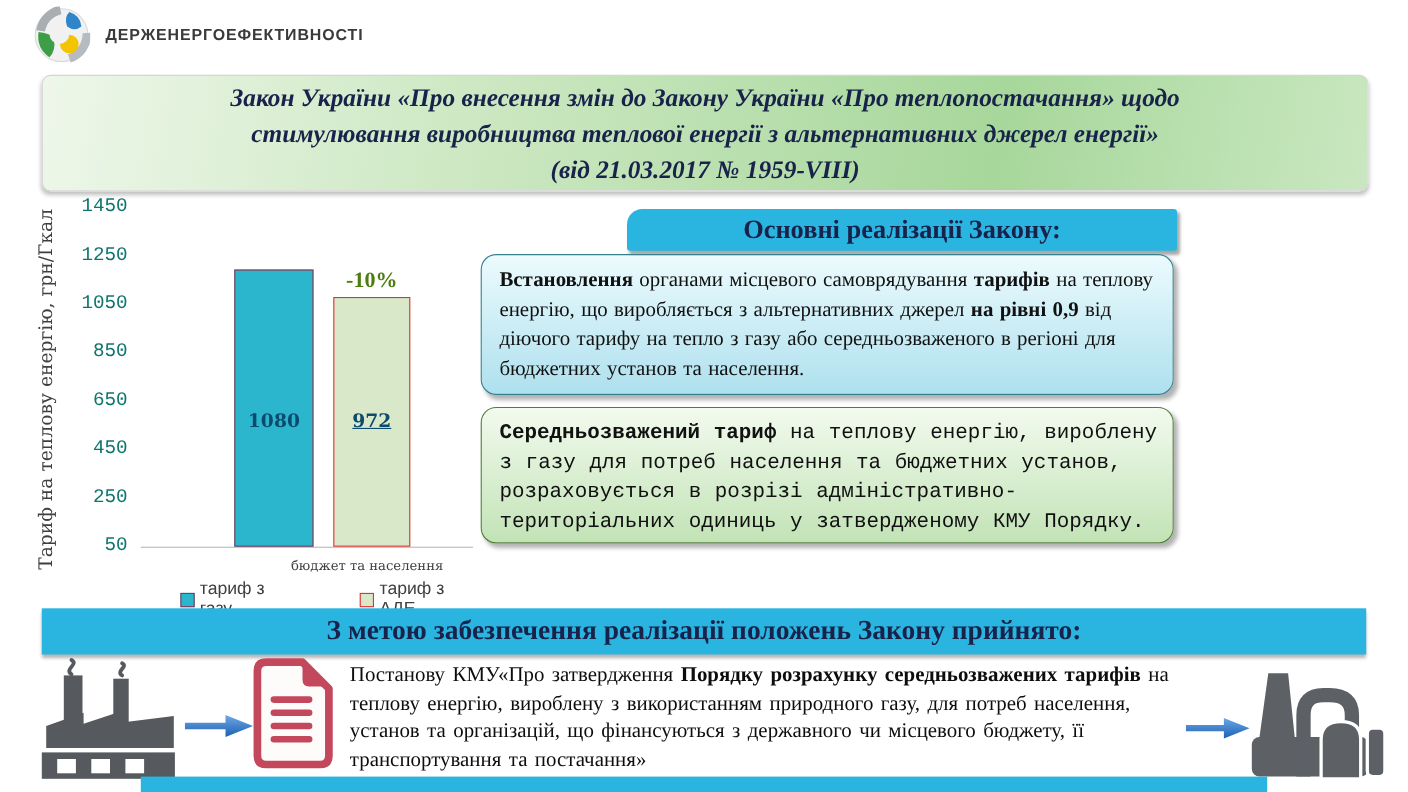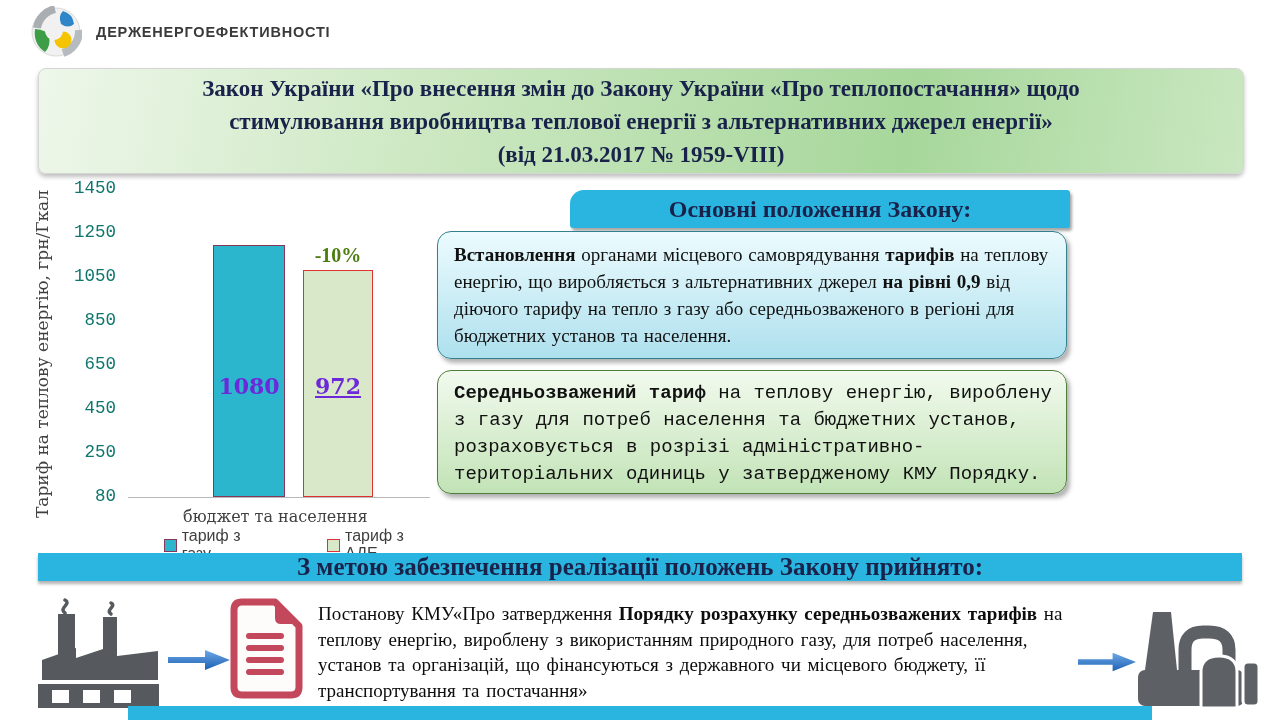--- a/index.html
+++ b/index.html
@@ -9,36 +9,36 @@
   
   .logo-row{position:absolute;left:30px;top:6px;display:flex;align-items:center;gap:14px;}
   .org-name{font-family:"Liberation Sans",sans-serif;font-weight:bold;font-size:14.5px;
             letter-spacing:.8px;color:#3a3a3a;}
 
   
   .title-banner{position:absolute;left:38px;top:68px;width:1204px;height:104px;
     background:linear-gradient(100deg,#eef7ea 0%,#cfe9c5 30%,#a7d79b 72%,#c9e7c0 100%);
     border:1px solid #d5d5d5;border-radius:8px;box-shadow:0 3px 4px rgba(0,0,0,.25);
     display:flex;flex-direction:column;justify-content:center;text-align:center;}
-  .title-banner div{font-size:23px;font-weight:bold;color:#18224a;line-height:33px;}
+  .title-banner div{font-size:23px;font-weight:bold;color:#18224a;line-height:33px;font-style:italic;}
 
   
   .chart{position:absolute;left:30px;top:183px;width:430px;height:370px;}
   .ylabel{position:absolute;left:2px;top:6px;height:330px;width:22px;
           writing-mode:vertical-rl;transform:rotate(180deg);text-align:center;
           font-size:17px;color:#3f3f3f;font-family:"DejaVu Serif",serif;}
   .tick{position:absolute;left:20px;width:66px;text-align:right;font-size:17.5px;
         color:#0f766e;font-family:Liberation Mono, monospace;}
   .axis-line{position:absolute;left:98px;width:302px;height:0;border-top:1.5px solid #b9b9b9;}
   .bar{position:absolute;box-sizing:border-box;}
-  .bar-value{position:absolute;width:100%;text-align:center;font-size:22px;font-weight:600;
-             font-family:"DejaVu Serif",serif;color:#6d28d9;}
+  .bar-value{position:absolute;width:100%;text-align:center;font-size:17px;font-weight:600;
+             font-family:"DejaVu Serif",serif;color:#0c4a6e;}
   .bar-note{position:absolute;text-align:center;font-size:20px;font-weight:bold;
             font-family:"Liberation Serif",serif;}
-  .cat-label{position:absolute;text-align:left;font-size:16px;color:#3f3f3f;
+  .cat-label{position:absolute;text-align:right;font-size:12px;color:#3f3f3f;
              font-family:"DejaVu Serif",serif;}
   .legend{position:absolute;display:flex;justify-content:center;gap:20px;align-items:center;}
   .legend-item{display:flex;align-items:center;gap:5px;font-size:16px;color:#3f3f3f;
                font-family:Liberation Sans, sans-serif;padding-left:36px;}
   .legend-swatch{width:13px;height:13px;box-sizing:border-box;}
 
   
   .points-header{position:absolute;left:570px;top:190px;width:500px;height:38px;
     background:#2ab5e0;border-radius:14px 3px 3px 3px;box-shadow:2px 3px 3px rgba(0,0,0,.35);
     display:flex;align-items:center;justify-content:center;
@@ -46,21 +46,21 @@
   .point-box{position:absolute;left:437px;width:630px;box-sizing:border-box;
     border-radius:14px;padding:9px 14px 9px 16px;font-size:19px;line-height:27px;
     box-shadow:3px 4px 4px rgba(0,0,0,.3);word-spacing:1px;}
   .point-box b{font-weight:bold;}
   .box-1{top:231px;height:128px;background:linear-gradient(#ecfbfe,#aee0ee);
          border:1.6px solid #35808f;}
   .box-2{top:370px;height:124px;background:linear-gradient(#f2faee,#c2e3b6);
          border:1.6px solid #4e7e39;font-family:Liberation Mono, monospace;}
 
   
-  .bottom-banner{position:absolute;left:38px;top:553px;width:1204px;height:28px;
+  .bottom-banner{position:absolute;left:38px;top:553px;width:1204px;height:42px;
     background:#2ab5e0;box-shadow:0 3px 3px rgba(0,0,0,.3);
     display:flex;align-items:center;justify-content:center;
     font-size:25px;font-weight:bold;color:#18224a;}
   .resolution-text{position:absolute;left:318px;top:601px;width:772px;
     font-size:19px;line-height:25.5px;word-spacing:2px;color:#0d0d0d;}
   .resolution-text b{font-weight:bold;}
   .icon-abs{position:absolute;}
   .bottom-strip{position:absolute;left:128px;top:706px;width:1024px;height:14px;
     background:#2ab5e0;}
 </style>
@@ -83,21 +83,21 @@
   </div>
 
   <div class="title-banner">
     <div>Закон України «Про внесення змін до Закону України «Про теплопостачання» щодо</div>
     <div>стимулювання виробництва теплової енергії з альтернативних джерел енергії»</div>
     <div>(від 21.03.2017 № 1959-VIII)</div>
   </div>
 
   <div class="chart" id="chart">
       <div class="ylabel">Тариф на теплову  енергію,  грн/Гкал</div>
-      <div class="tick" style="top: 303px;">80</div>
+      <div class="tick" style="top: 303px;">50</div>
       <div class="tick" style="top: 259px;">250</div>
       <div class="tick" style="top: 215px;">450</div>
       <div class="tick" style="top: 171px;">650</div>
       <div class="tick" style="top: 127px;">850</div>
       <div class="tick" style="top: 83px;">1050</div>
       <div class="tick" style="top: 39px;">1250</div>
       <div class="tick" style="top: -5px;">1450</div>
       <div class="axis-line" style="top: 314px;"></div>
       <div class="bar" style="left: 183px; width: 72px; top: 62px; height: 252px; background: rgb(43, 182, 206); border: 1.6px solid rgb(132, 56, 90);"></div>
       <div class="bar-value" style="left: 183px; width: 72px; top: 190px;">1080</div>
@@ -110,21 +110,21 @@
           <span class="legend-swatch" style="background: rgb(43, 182, 206); border: 1.5px solid rgb(132, 56, 90);"></span>
           <span>тариф з газу</span>
         </span>
         <span class="legend-item">
           <span class="legend-swatch" style="background: rgb(216, 232, 200); border: 1.5px solid rgb(224, 50, 51);"></span>
           <span>тариф з АДЕ</span>
         </span>
       </div>
     </div>
 
-  <div class="points-header">Основні положення Закону:</div>
+  <div class="points-header">Основні реалізації Закону:</div>
   <div class="point-box box-1"><b>Встановлення</b><span> органами місцевого самоврядування </span><b>тарифів</b><span> на теплову енергію, що виробляється з альтернативних джерел </span><b>на рівні 0,9</b><span> від діючого тарифу на тепло з газу або середньозваженого  в регіоні для бюджетних установ та населення.</span></div>
   <div class="point-box box-2"><b>Середньозважений тариф</b><span> на теплову енергію, вироблену</span><br><span>з газу для потреб населення та бюджетних установ, розраховується в розрізі адміністративно-територіальних  одиниць у затвердженому КМУ Порядку.</span></div>
 
   <div class="bottom-banner">З метою забезпечення реалізації положень Закону прийнято:</div>
 
   <svg class="icon-abs" style="left:36px;top:598px;" width="128" height="112" viewBox="0 0 128 112" fill="#565a5e">
     <path d="M29,2 c7,4 -7,8 0,13" stroke="#565a5e" stroke-width="3.5" fill="none" stroke-linecap="round"></path>
     <path d="M75,5 c6,3 -6,7 0,11" stroke="#565a5e" stroke-width="3.5" fill="none" stroke-linecap="round"></path>
     <rect x="22" y="16" width="17" height="48"></rect>
     <rect x="67" y="19" width="14" height="45"></rect>

